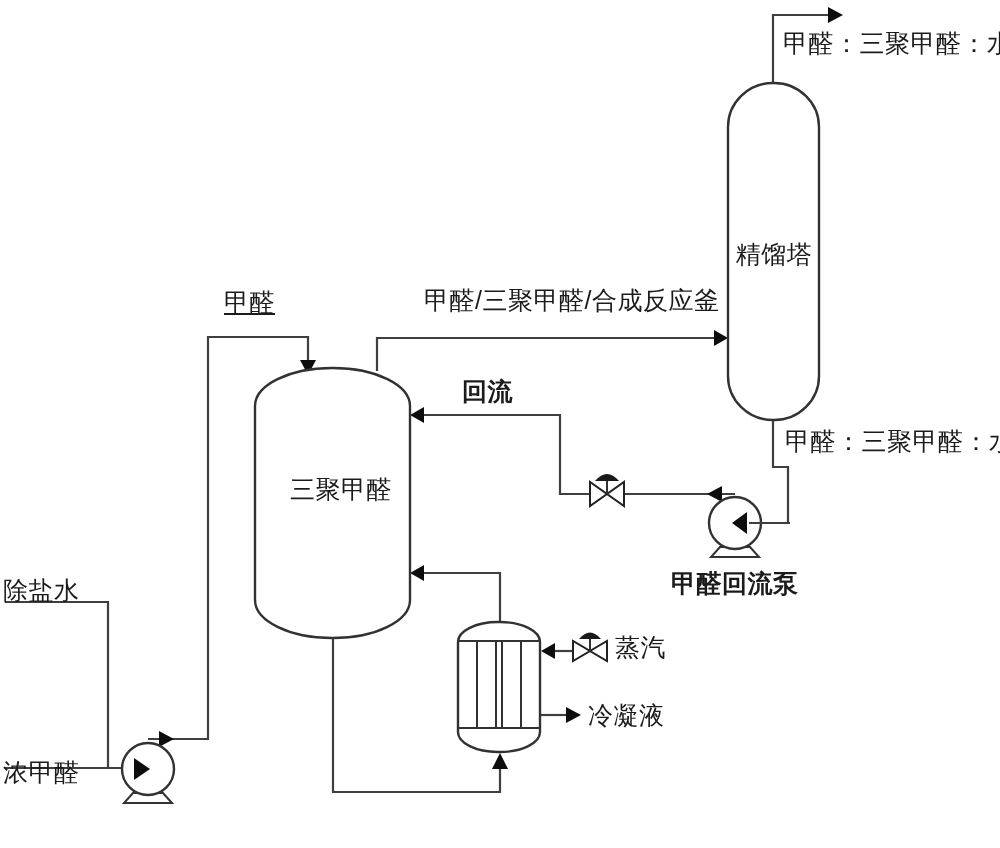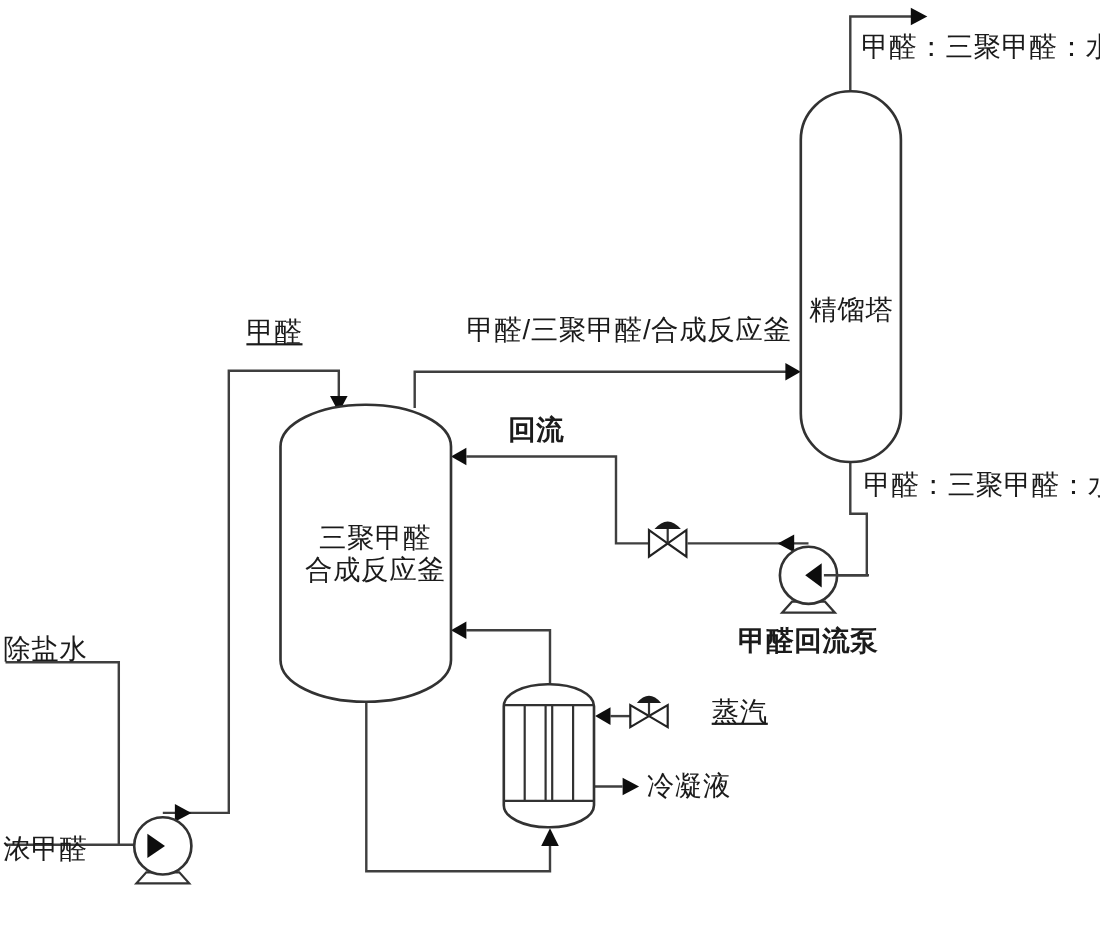--- a/index.html
+++ b/index.html
@@ -131,39 +131,38 @@
     <g>
       <polygon class="valvebody" points="573,641 573,661 590,651"></polygon>
       <polygon class="valvebody" points="607,641 607,661 590,651"></polygon>
       <line class="thin" x1="590" y1="651" x2="590" y2="638"></line>
       <path class="valvecap" d="M579,639 Q590,626 601,639 Z"></path>
     </g>
   </svg>
 
   <div class="lbl" style="left:783px;top:29px;">甲醛：三聚甲醛：水</div>
 
-  <div class="lbl center" style="left:728px;top:268px;width:92px;">精馏塔</div>
+  <div class="lbl center" style="left:728px;top:240px;width:92px;">精馏塔</div>
 
   <div class="lbl" style="left:424px;top:286px;">甲醛/三聚甲醛/合成反应釜</div>
 
   <div class="lbl" style="left:224px;top:288px;text-decoration:underline;">甲醛</div>
 
   <div class="lbl" style="left:462px;top:377px;font-weight:bold;">回流</div>
 
   <div class="lbl" style="left:785px;top:427px;">甲醛：三聚甲醛：水</div>
 
   <div class="lbl center" style="left:255px;top:475px;width:172px;line-height:29px;">
     <div>三聚甲醛</div>
-    <div>合成反应釜</div>
   </div>
 
   <div class="lbl" style="left:671px;top:569px;font-weight:bold;">甲醛回流泵</div>
 
   <div class="lbl" style="left:3px;top:576px;">除盐水</div>
 
   <div class="lbl" style="left:3px;top:758px;">浓甲醛</div>
 
 
-  <div class="lbl" style="left:647px;top:633px;text-decoration:underline;">蒸汽</div>
+  <div class="lbl" style="left:615px;top:633px;">蒸汽</div>
 
   <div class="lbl" style="left:588px;top:701px;">冷凝液</div>
 
 </div>
 
 </body></html>

